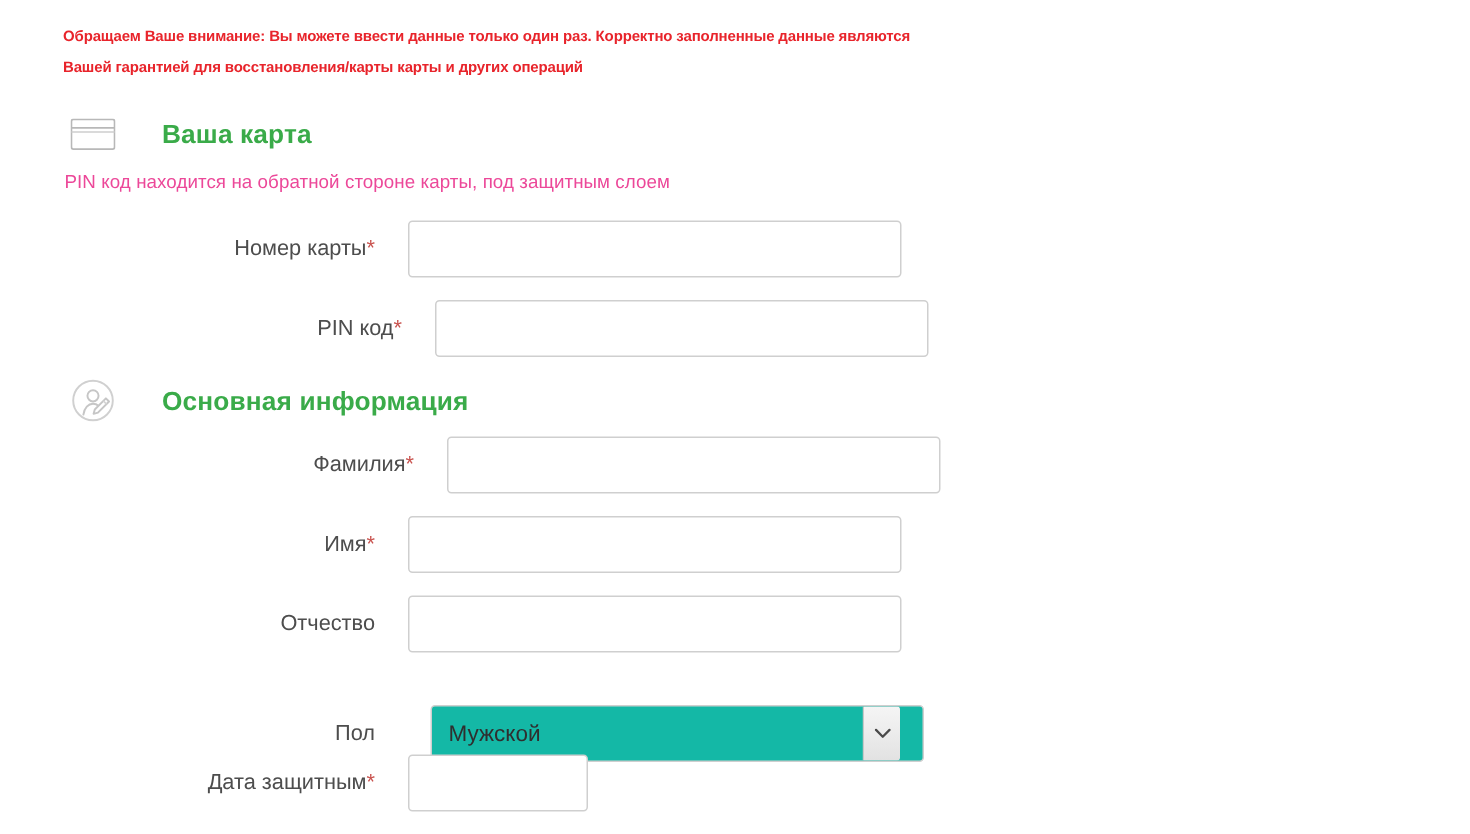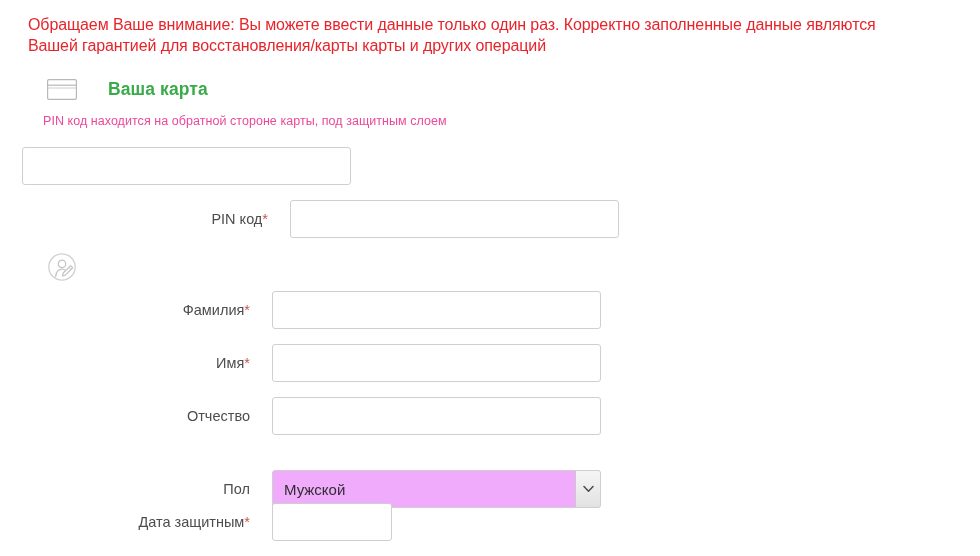--- a/index.html
+++ b/index.html
@@ -21,26 +21,26 @@
     position: relative;
     width: 980px;
     height: 556px;
     box-sizing: border-box;
     padding: 0;
   }
 
   
   .warning {
     position: absolute;
-    left: 28px;
+    left: 42px;
     top: 14px;
     width: 890px;
     color: #e8242b;
-    font-size: 16px;
-    font-weight: normal;
+    font-size: 10px;
+    font-weight: bold;
     line-height: 21px;
     letter-spacing: -0.1px;
   }
   .warning-line { display: block; white-space: nowrap; }
 
   
   .section-head {
     position: absolute;
     display: flex;
     align-items: center;
@@ -122,49 +122,50 @@
     position: relative;
     width: 329px;
     height: 38px;
   }
   select.sel {
     box-sizing: border-box;
     width: 329px;
     height: 38px;
     border: 1px solid #cfcfcf;
     border-radius: 3px;
-    background: #f0abfc;
+    background: #14b8a6;
     font-family: "Liberation Sans", "DejaVu Sans", sans-serif;
     font-size: 15px;
     color: #2f2f2f;
     padding: 0 34px 0 11px;
     outline: none;
     -webkit-appearance: none;
     -moz-appearance: none;
     appearance: none;
+    margin-left: 15px;
   }
   .sel-btn {
     position: absolute;
     top: 1px;
     right: 1px;
     width: 24px;
     height: 36px;
     border-left: 1px solid #c8c8c8;
     background: linear-gradient(to bottom, #f5f5f5 0%, #ececec 50%, #e2e2e2 100%);
     border-radius: 0 2px 2px 0;
     display: flex;
     align-items: center;
     justify-content: center;
     pointer-events: none;
   }
 
   
   #row-cardnum { top: 147px; }
   #row-pin     { top: 200px; padding-left: 18px; }
-  #row-fam     { top: 291px; }
+  #row-fam     { top: 291px; padding-left: 26px; }
   #row-name    { top: 344px; }
   #row-mid     { top: 397px; }
   #row-sex     { top: 470px; }
   #row-bdate   { top: 503px; }
 </style>
 </head>
 <body>
 
 <div class="page">
 
@@ -180,20 +181,23 @@
         <line x1="0.6" y1="6.2" x2="29.4" y2="6.2" stroke="#b8b8b8" stroke-width="1.2"></line>
         <line x1="0.6" y1="9.0" x2="29.4" y2="9.0" stroke="#cecece" stroke-width="1"></line>
       </svg>
     </span>
     <span class="sec-title" style="color: rgb(58, 171, 73);">Ваша карта</span>
   </div>
 
   <div class="hint" style="color: #ec4899;">PIN код находится на обратной стороне карты, под защитным слоем</div>
 
   <div class="row" id="row-cardnum">
+    <div class="lbl">
+      <span>Номер карты</span><span class="req">*</span>
+    </div>
     <div class="ctl">
       <input class="txt" type="text" placeholder="" value="" style="">
     </div>
   </div>
 
   <div class="row" id="row-pin">
     <div class="lbl">
       <span>PIN код</span><span class="req">*</span>
     </div>
     <div class="ctl">
@@ -204,20 +208,21 @@
   <div class="section-head" id="sec-main">
     <span class="sec-icon">
       <svg width="32" height="32" viewBox="0 0 32 32" aria-hidden="true">
         <circle cx="16" cy="16" r="13.2" fill="none" stroke="#d0d0d0" stroke-width="1.3"></circle>
         <path d="M16 9.2 a3.7 3.7 0 1 1 0 7.4 a3.7 3.7 0 1 1 0 -7.4 Z" fill="none" stroke="#c6c6c6" stroke-width="1.3"></path>
         <path d="M9.6 25.4 c0.6 -4.6 3.3 -7.2 6.4 -7.2 c1.4 0 2.7 0.5 3.8 1.4" fill="none" stroke="#c6c6c6" stroke-width="1.3" stroke-linecap="round"></path>
         <path d="M24.6 14.6 l2.1 2.1 l-7.4 7.4 l-2.9 0.8 l0.8 -2.9 Z" fill="#ffffff" stroke="#c6c6c6" stroke-width="1.3" stroke-linejoin="round"></path>
         <line x1="22.9" y1="16.3" x2="25.0" y2="18.4" stroke="#d4d4d4" stroke-width="1.1"></line>
       </svg>
     </span>
+    <span class="sec-title" style="color: rgb(58, 171, 73);">Основная информация</span>
   </div>
 
   <div class="row" id="row-fam">
     <div class="lbl">
       <span>Фамилия</span><span class="req">*</span>
     </div>
     <div class="ctl">
       <input class="txt" type="text" placeholder="" style="">
     </div>
   </div>

